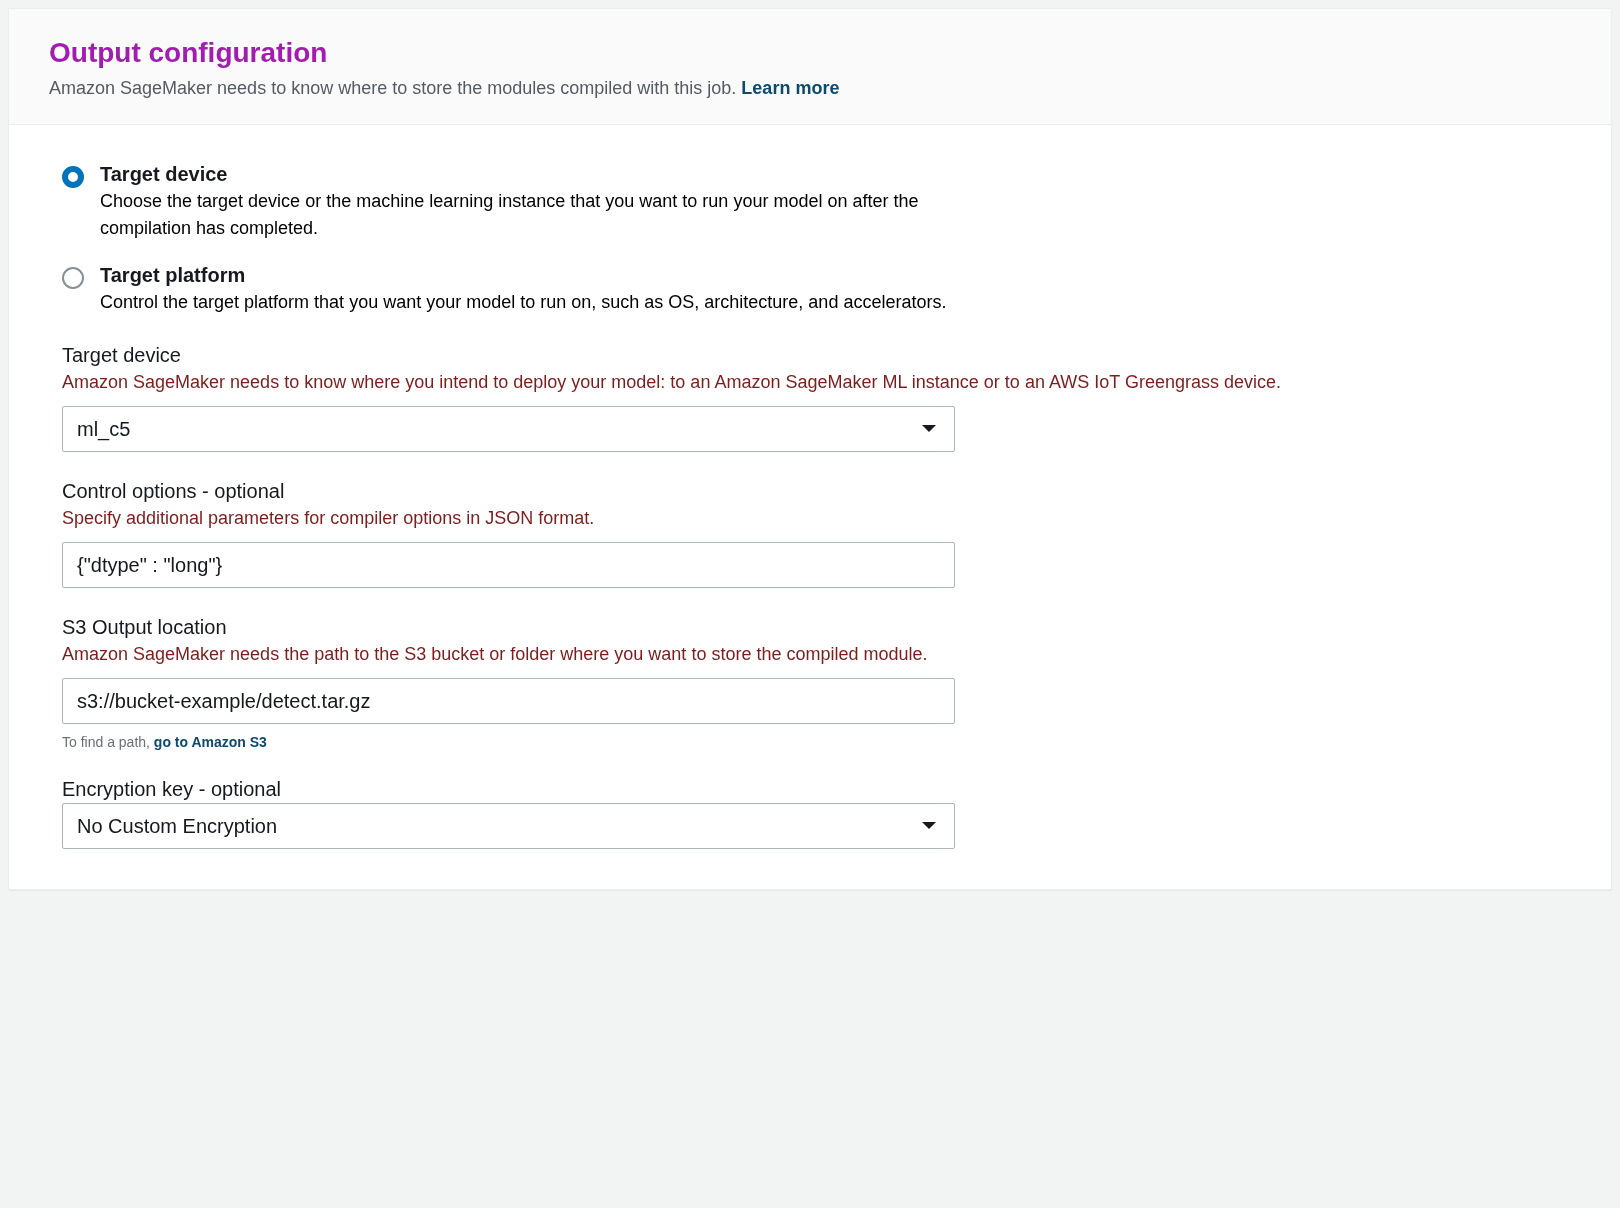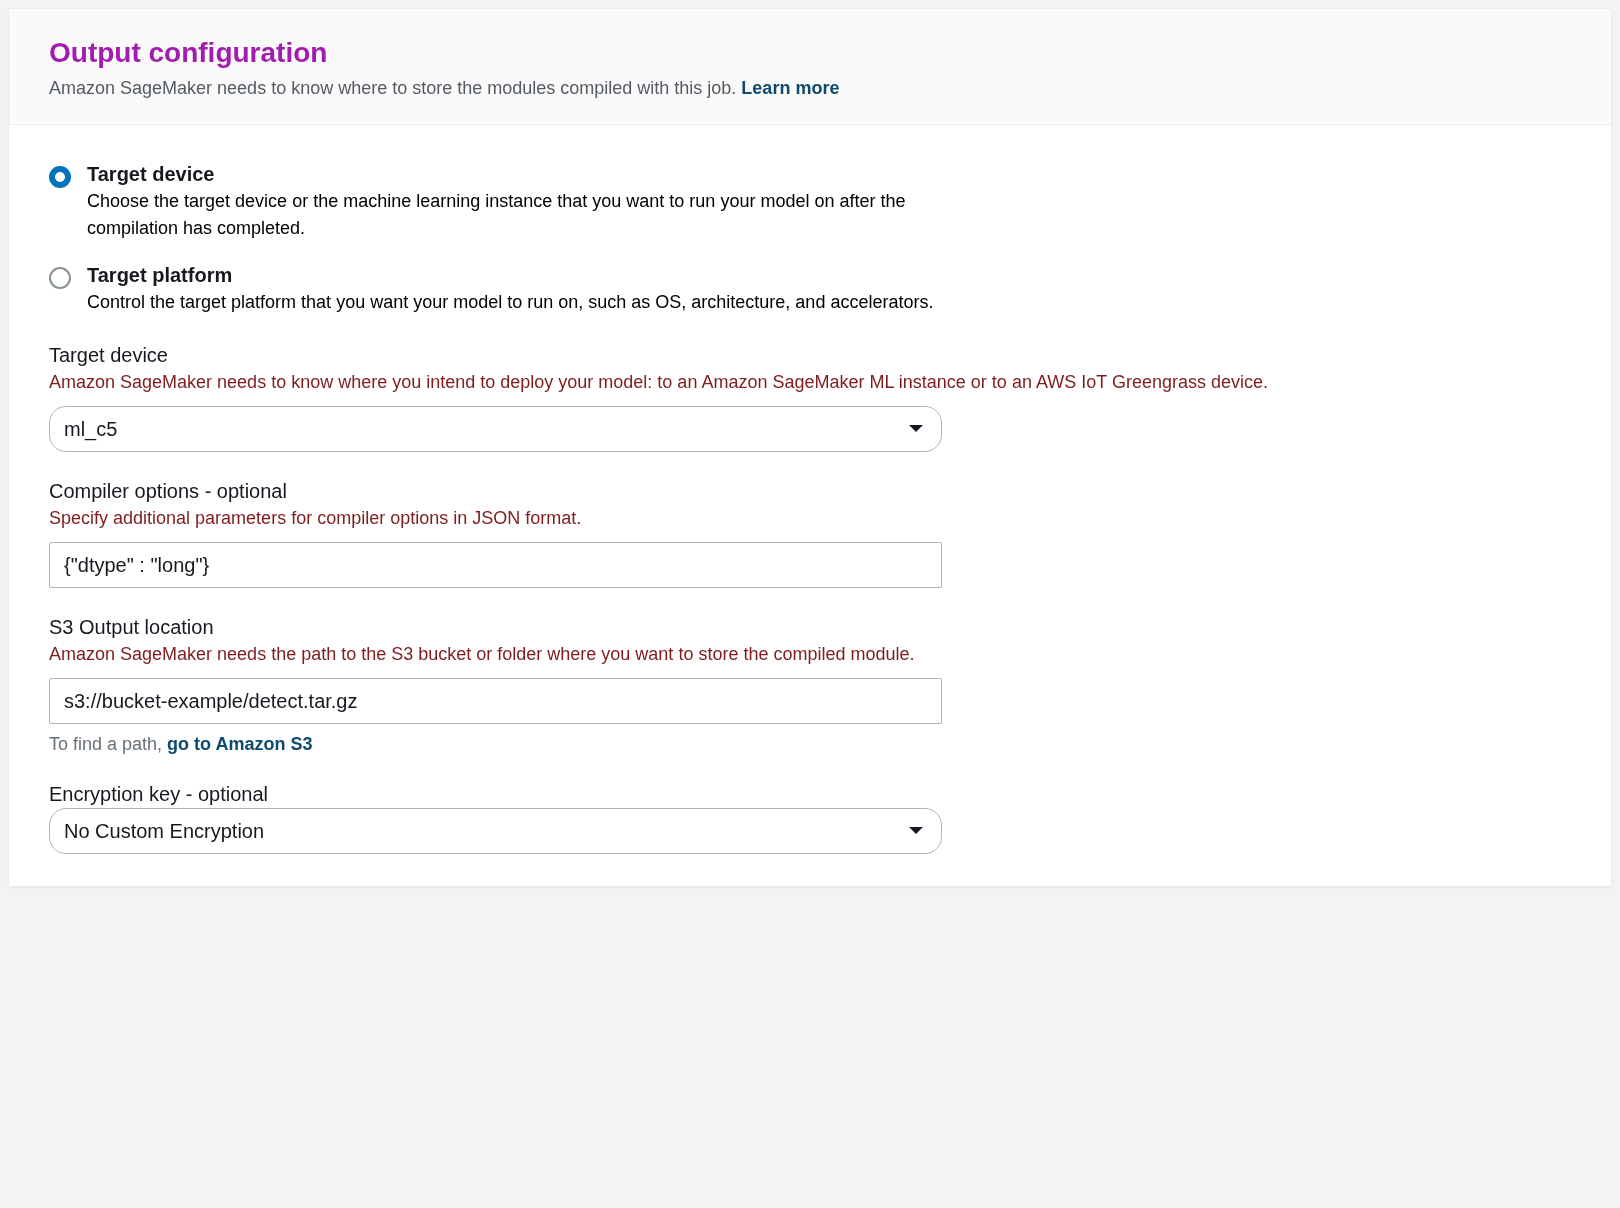--- a/index.html
+++ b/index.html
@@ -37,21 +37,22 @@
       color: #545b64;
       line-height: 1.5;
     }
     .link {
       color: #0c4a6e;
       font-weight: 700;
       text-decoration: none;
       cursor: pointer;
     }
     .panel-body {
-      padding: 38px 40px 32px 40px;
+      padding: 38px 40px 40px 40px;
+      margin-left: 13px;
     }
     .radio-group {
       margin-bottom: 28px;
     }
     .radio-row {
       display: flex;
       align-items: flex-start;
       margin-bottom: 22px;
     }
     .radio-control {
@@ -114,38 +115,37 @@
       font-family: inherit;
       background: #fff;
     }
     .select-input {
       padding-right: 44px;
       appearance: none;
       -webkit-appearance: none;
       cursor: pointer;
       text-align: left;
       position: relative;
-      border-radius: 17px;
     }
     .select-wrap {
       position: relative;
       width: 893px;
     }
     .caret {
       position: absolute;
       right: 18px;
       top: 50%;
       transform: translateY(-50%);
       pointer-events: none;
     }
     .caret svg {
       display: block;
     }
     .hint-row {
-      font-size: 18px;
+      font-size: 14px;
       color: #687078;
       margin-top: 10px;
     }
   </style>
 </head>
 <body>
 
 <div class="panel">
 
   <div class="panel-header">
@@ -182,21 +182,21 @@
         <span class="caret">
           <svg width="16" height="10" viewBox="0 0 16 10">
               <path d="M1 1 L8 8 L15 1 Z" fill="#16191f"></path>
             </svg>
         </span>
       </div>
     </div>
 
     <div class="field">
       <div class="field-label">
-        <span>Compiler options </span><span class="optional">- optional</span>
+        <span>Control options </span><span class="optional">- optional</span>
       </div>
       <div class="field-desc">Specify additional parameters for compiler options in JSON format.</div>
       <div class="input-wrap">
         <input type="text" class="text-input" value="{&quot;dtype&quot; : &quot;long&quot;}" style="">
       </div>
     </div>
 
     <div class="field">
       <div class="field-label">S3 Output location</div>
       <div class="field-desc">Amazon SageMaker needs the path to the S3 bucket or folder where you want to store the compiled module.</div>

